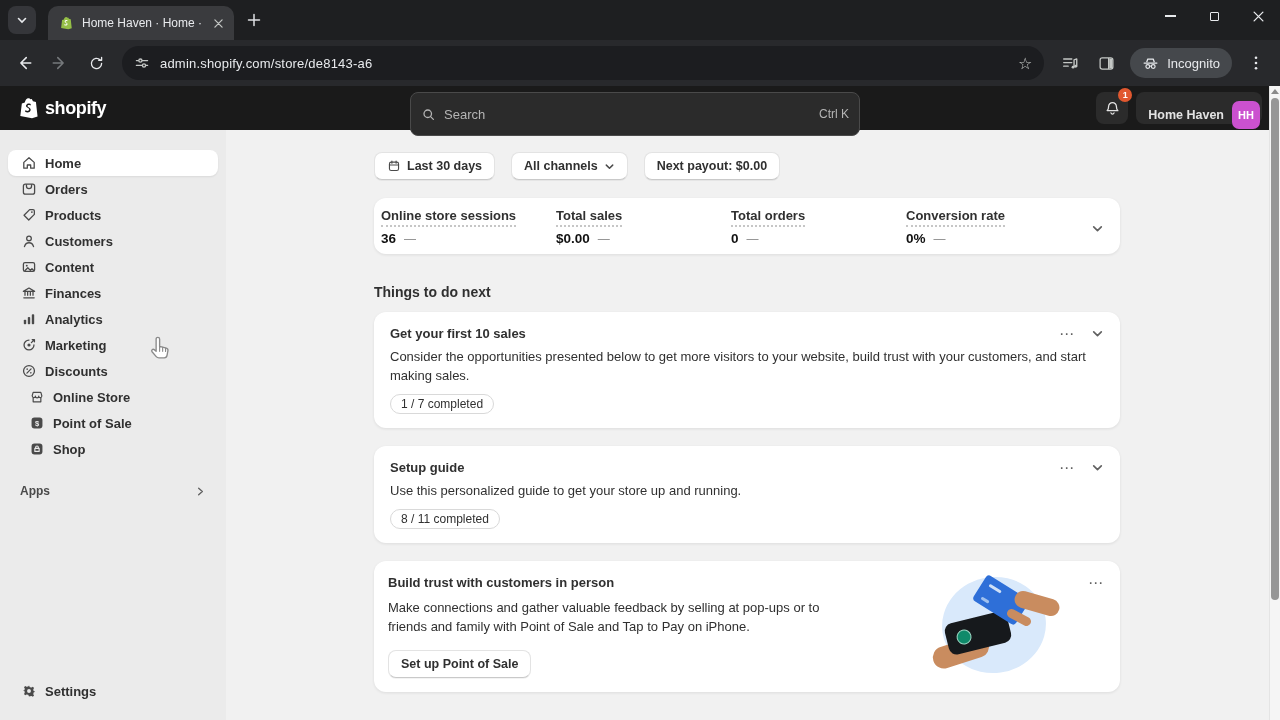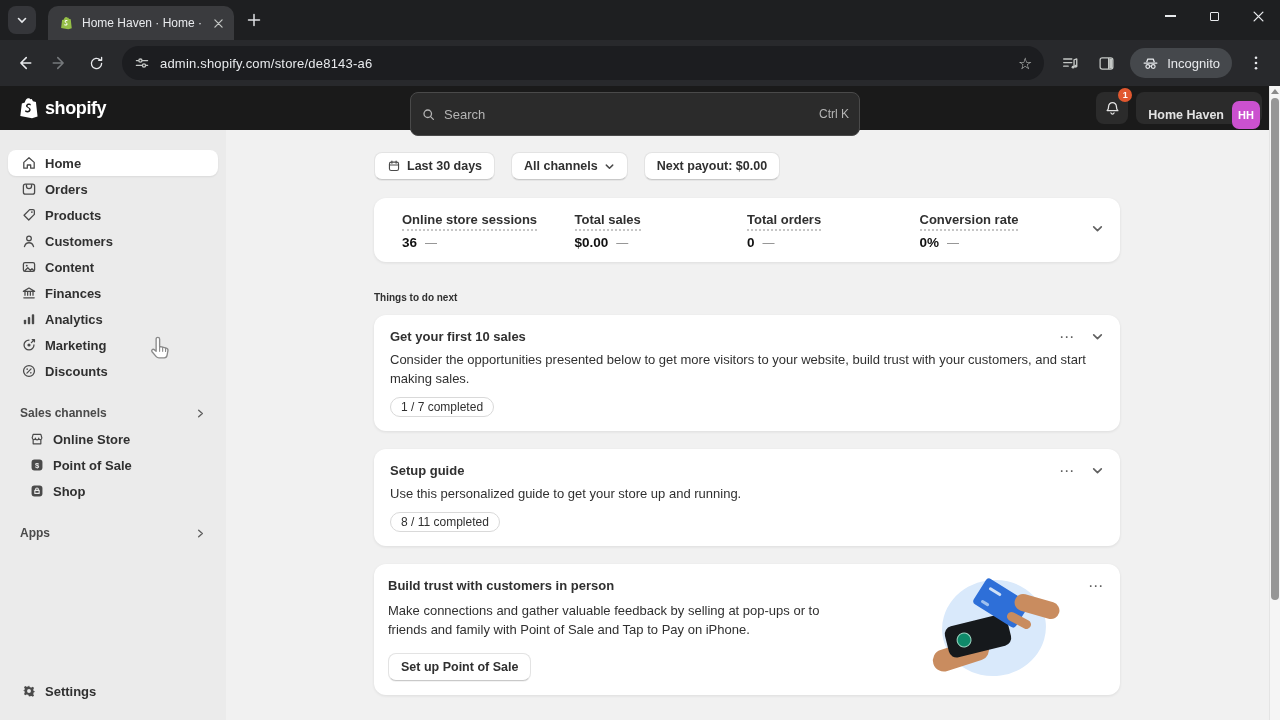--- a/index.html
+++ b/index.html
@@ -64,30 +64,30 @@
 
   .main { flex:1; background:#f1f1f1; }
   .content { width:746px; margin-left:148px; }
   .filter-row { display:flex; align-items:center; margin-top:22px; }
   .btn { height:28px; background:#fff; border:1px solid #e3e3e3; border-bottom-color:#c9c9c9; border-radius:8px;
     box-shadow:0 1px 0 rgba(26,26,26,.05); display:inline-flex; align-items:center; gap:6px; padding:0 12px;
     font-size:12.5px; font-weight:600; color:#303030; }
   .filter-row .btn + .btn { margin-left:16px; }
   .payout-btn { margin-left:auto; }
 
-  .stats-card { margin-top:18px; height:64px; background:#fff; border-radius:12px; box-shadow:0 1px 3px rgba(26,26,26,.09);
-    display:flex; align-items:center; padding:0 28px; position:relative; }
+  .stats-card { margin-top:18px; height:56px; background:#fff; border-radius:12px; box-shadow:0 1px 3px rgba(26,26,26,.09);
+    display:flex; align-items:center; padding:0 7px; position:relative; }
   .metric { width:175px; }
   .metric-label { display:inline-block; font-size:13px; font-weight:600; color:#303030;
     border-bottom:2px dotted #c6c6c6; padding-bottom:2px; }
   .metric-value { margin-top:4px; font-size:13.5px; font-weight:700; color:#111; display:flex; align-items:center; gap:8px; }
   .metric-dash { color:#8a8a8a; font-weight:400; font-size:12px; }
   .stats-chev { position:absolute; right:16px; top:24px; }
 
-  .section-title { margin-top:30px; font-size:10px; font-weight:700; color:#303030; }
+  .section-title { margin-top:30px; font-size:14px; font-weight:700; color:#303030; }
 
   .card { background:#fff; border-radius:12px; box-shadow:0 1px 3px rgba(26,26,26,.09); padding:14px 16px; position:relative; }
   .card-1 { margin-top:12px; }
   .card-2 { margin-top:18px; }
   .card-3 { margin-top:18px; min-height:131px;padding-left:14px; }
   .card-head { display:flex; align-items:center; }
   .card-title { font-size:13px; font-weight:700; color:#303030; }
   .card-actions { margin-left:auto; display:flex; align-items:center; gap:16px; }
   .kebab { color:#616161; font-size:15px; letter-spacing:1px; line-height:10px; }
   .card-body { margin-top:6px; font-size:13px; line-height:19px; color:#303030; max-width:730px; }
@@ -330,28 +330,20 @@
           <svg width="16" height="16" viewBox="0 0 20 20">
             <circle cx="10" cy="10" r="6.8" fill="none" stroke="currentColor" stroke-width="1.6"></circle>
             <path d="M7.4 12.6l5.2-5.2" stroke="currentColor" stroke-width="1.6" stroke-linecap="round"></path>
             <circle cx="7.7" cy="7.7" r="1" fill="currentColor"></circle>
             <circle cx="12.3" cy="12.3" r="1" fill="currentColor"></circle>
           </svg>
         </span>
       <span>Discounts</span>
     </div>
 
-    <div class="side-header">
-      <span>Sales channels</span>
-      <span class="chev">
-          <svg width="11" height="11" viewBox="0 0 12 12">
-            <path d="M4 2.5 8 6l-4 3.5" fill="none" stroke="currentColor" stroke-width="1.5" stroke-linecap="round" stroke-linejoin="round"></path>
-          </svg>
-        </span>
-    </div>
     <div class="side-item sub-item">
       <span class="ic">
           <svg width="16" height="16" viewBox="0 0 20 20">
             <path d="M4 8.3 5.2 4.2h9.6L16 8.3v.6a1.9 1.9 0 0 1-3.8.1 2 2 0 0 1-4.2 0A1.9 1.9 0 0 1 4.2 8.9z" fill="none" stroke="currentColor" stroke-width="1.5" stroke-linejoin="round"></path>
             <path d="M5.2 11v5h9.6v-5" fill="none" stroke="currentColor" stroke-width="1.5" stroke-linejoin="round"></path>
           </svg>
         </span>
       <span>Online Store</span>
     </div>
     <div class="side-item sub-item">

